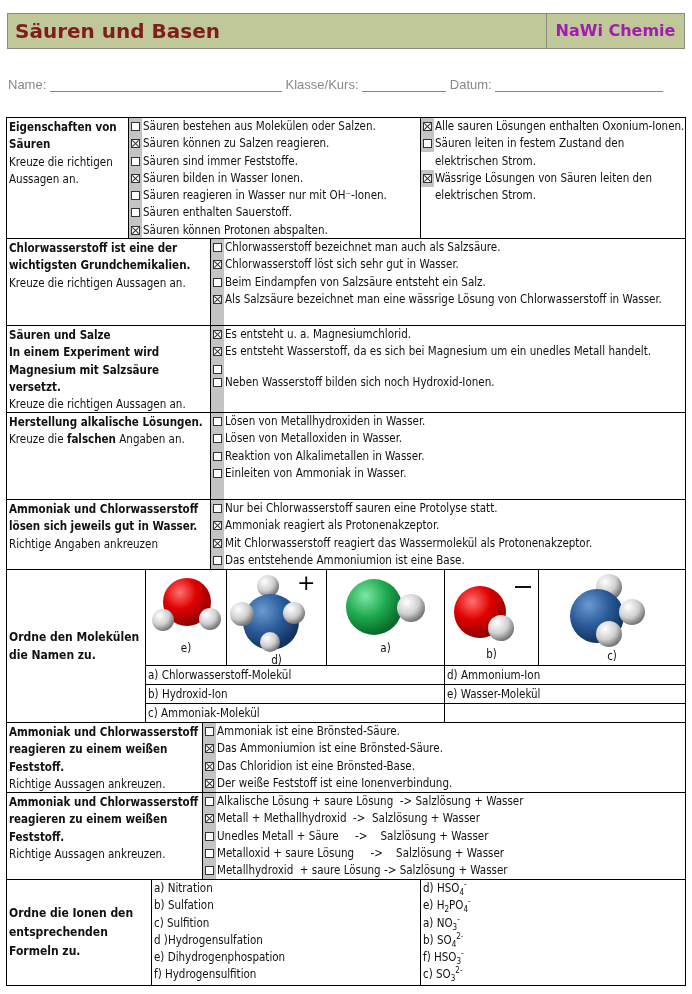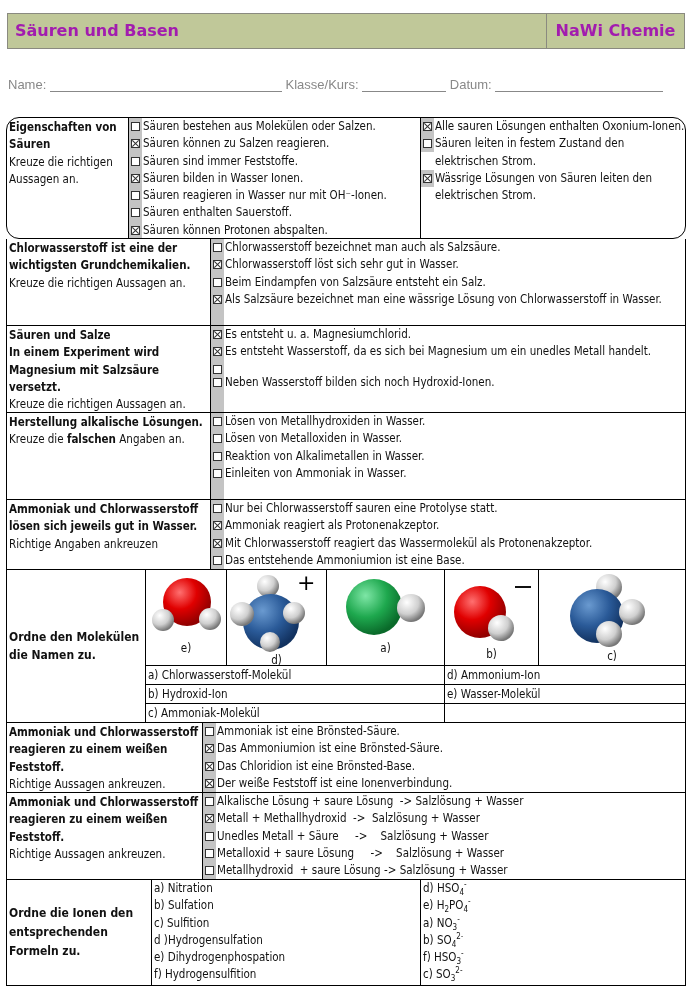--- a/index.html
+++ b/index.html
@@ -1,30 +1,30 @@
 <!DOCTYPE html>
 <html><head>
 <meta charset="utf-8">
 <style>
   html, body { margin:0; padding:0; background:#ffffff; }
   body { width:692px; height:994px; position:relative; overflow:hidden;
          font-family:"DejaVu Sans Condensed","DejaVu Sans", sans-serif; color:#111; }
   .hdr { position:absolute; left:7px; top:13px; width:678px; height:36px;
          background:#c0c899; border:1px solid #8a8a80; box-sizing:border-box; display:flex; }
-  .hdr-title { flex:1; color:#a21caf; font-weight:bold; font-size:16px; line-height:34px; padding-left:7px;
+  .hdr-title { flex:1; color:#7f1d1d; font-weight:bold; font-size:20px; line-height:34px; padding-left:7px;
                border-right:1px solid #8a8a80; font-family:"DejaVu Sans", sans-serif; }
   .hdr-sub { width:137px; color:#a21caf; font-weight:bold; font-size:16px; line-height:34px; text-align:center;
              font-family:"DejaVu Sans", sans-serif; }
   .nameline { position:absolute; left:8px; top:77px; font-size:13px; color:#888; white-space:nowrap;
               font-family:"Liberation Sans", sans-serif; }
   .nameline .blank { display:inline-block; border-bottom:1px solid #888; vertical-align:bottom; height:14px; }
   .sheet { position:absolute; left:6px; top:117px; width:680px; }
   .row { position:relative; border:1.5px solid #000; border-top:none; display:flex; box-sizing:border-box;
          font-size:11.5px; line-height:17.3px; }
-  .row.first { border-top:1.5px solid #000;border-radius:13px; }
+  .row.first { border-top:1.5px solid #000; }
   .lcell { box-sizing:border-box; padding:1px 2px; border-right:1.5px solid #000; }
   .lcell b { display:block; font-weight:bold; }
   .lcell .instr { display:block; }
   .rcell { flex:1; position:relative; }
   .band { position:absolute; top:0; bottom:0; width:13px; background:#c4c4c4; }
   .item { position:relative; display:flex; padding-left:2px; }
   .cb { width:9px; height:9px; border:1px solid #333; background:#fff; margin-top:4px; flex:none;
         position:relative; box-sizing:border-box; }
   .cb.on::before, .cb.on::after { content:""; position:absolute; left:-1px; top:3px; width:9px; height:1px; background:#333; }
   .cb.on::before { transform:rotate(45deg); }

